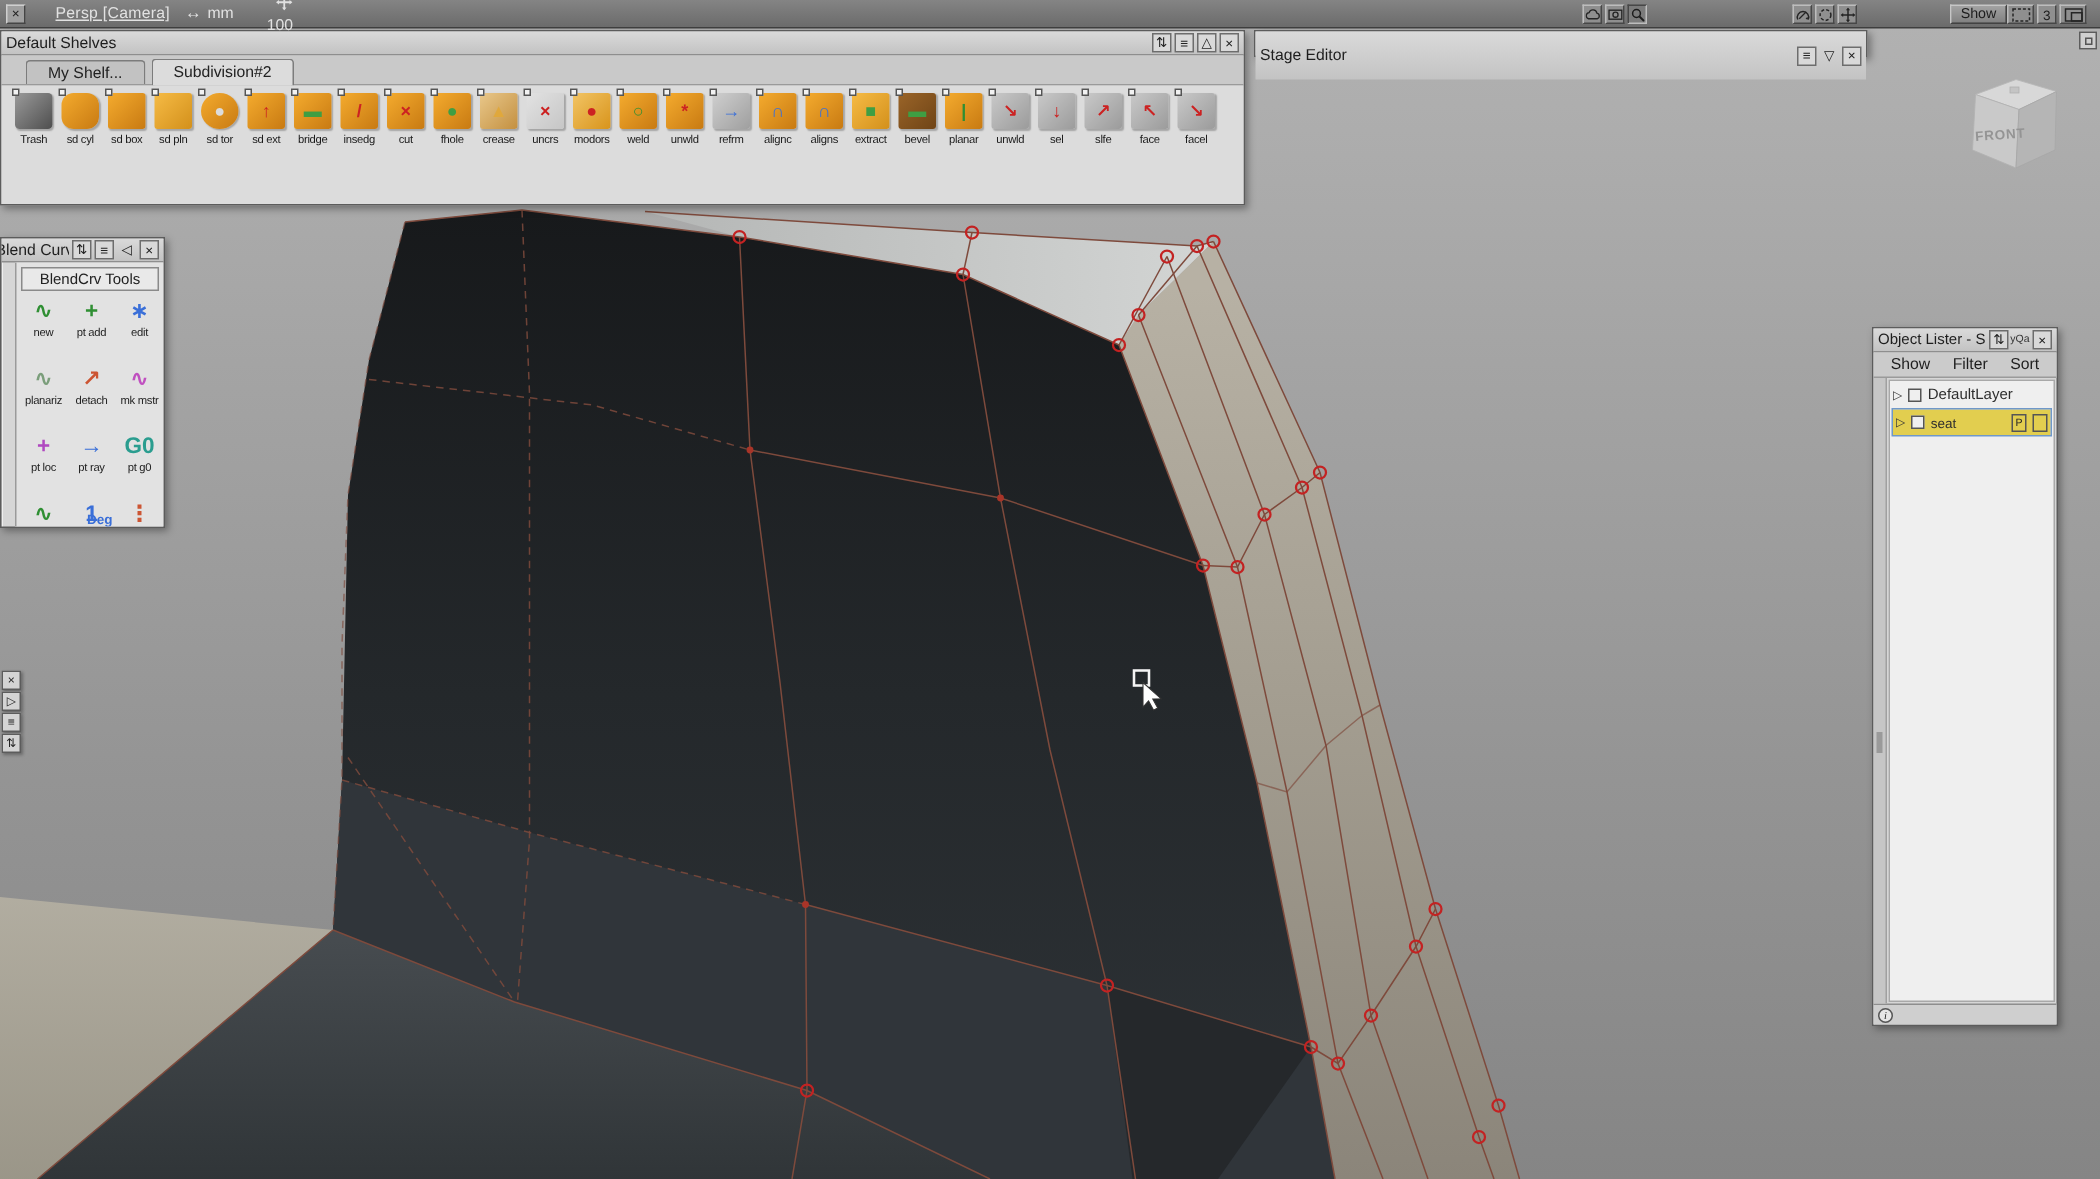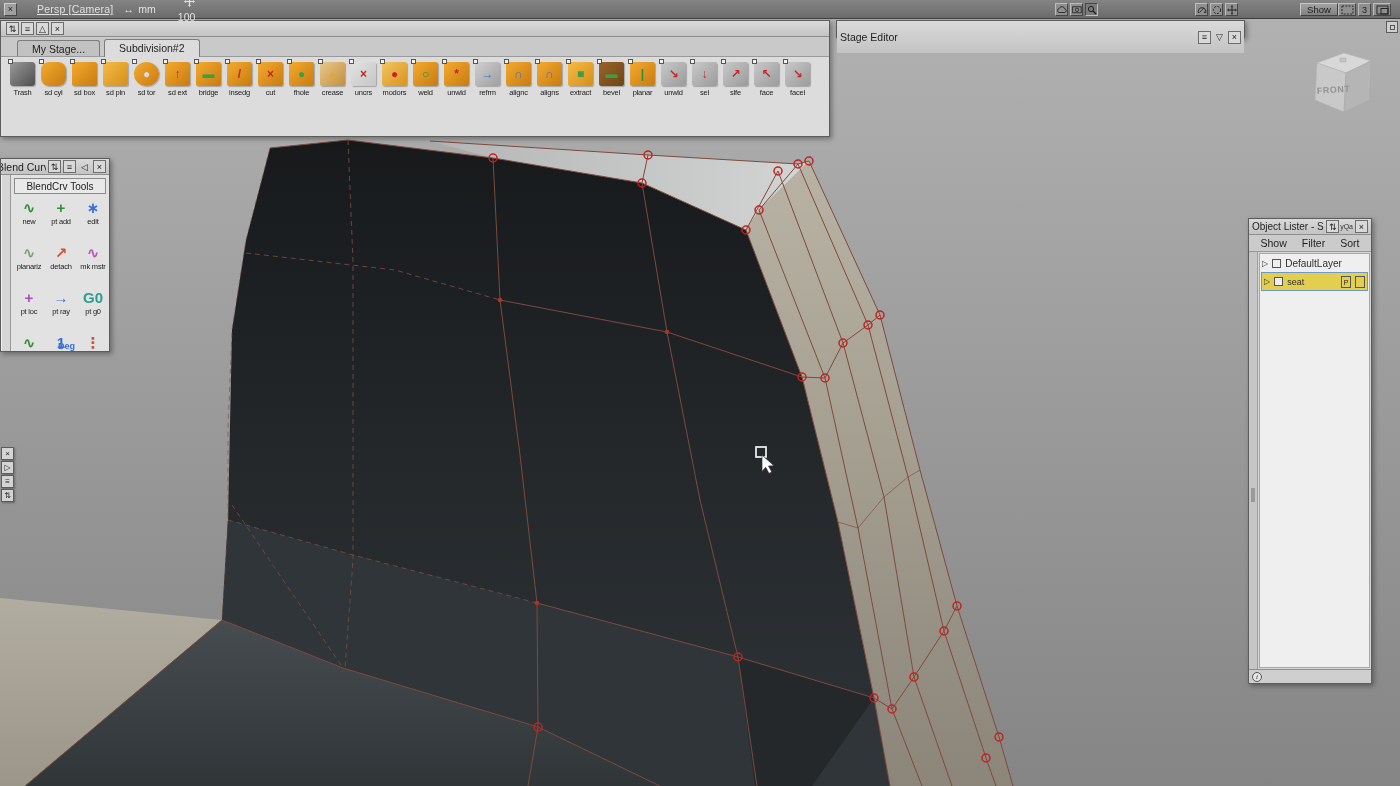--- a/index.html
+++ b/index.html
@@ -291,27 +291,28 @@
       <svg width="13" height="10" viewBox="0 0 13 10">
           <rect x="1" y="1" width="11" height="8" fill="none" stroke="#252525" stroke-width="1"></rect>
           <rect x="5" y="3.5" width="7" height="5.5" fill="none" stroke="#252525" stroke-width="1"></rect>
         </svg>
     </div>
   </div>
 </div>
 
 <div class="win" id="shelves">
   <div class="win-h">
+    <span class="win-title">Default Shelves</span>
     <div class="hbtn">⇅</div>
     <div class="hbtn">≡</div>
     <div class="hbtn">△</div>
     <div class="hbtn">×</div>
   </div>
   <div id="tabs">
-    <div class="tab">My Stage...</div>
+    <div class="tab">My Shelf...</div>
     <div class="tab active">Subdivision#2</div>
   </div>
   <div id="shelf-body">
 
       <div class="sitem">
         <div class="sicon" style="border-radius: 3px; background: linear-gradient(135deg, rgb(154, 154, 154), rgb(78, 78, 78));">
           <i class="opt"></i>
           <b class="sg" style="color: rgb(51, 51, 51);"></b>
         </div>
         <div class="slab">Trash</div>

